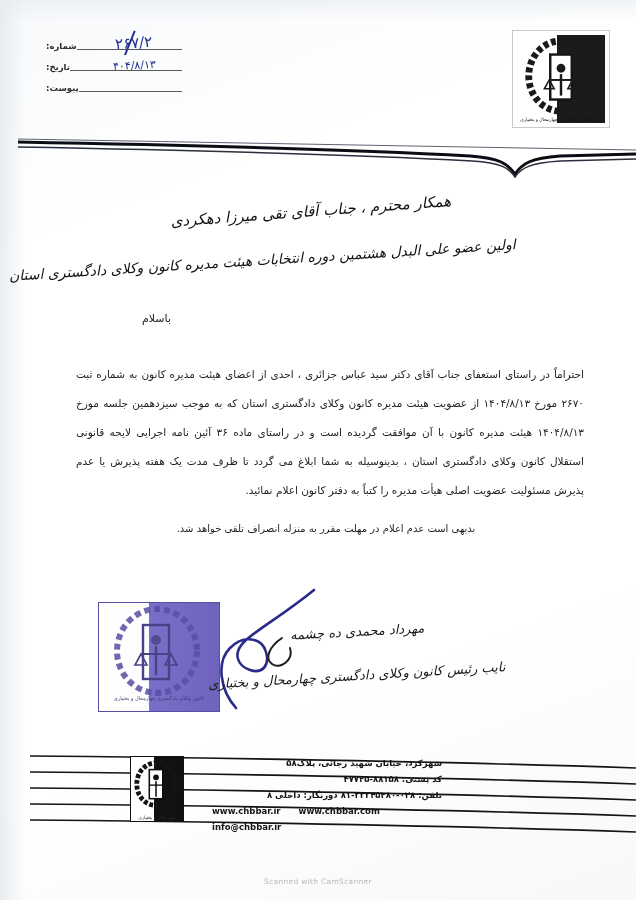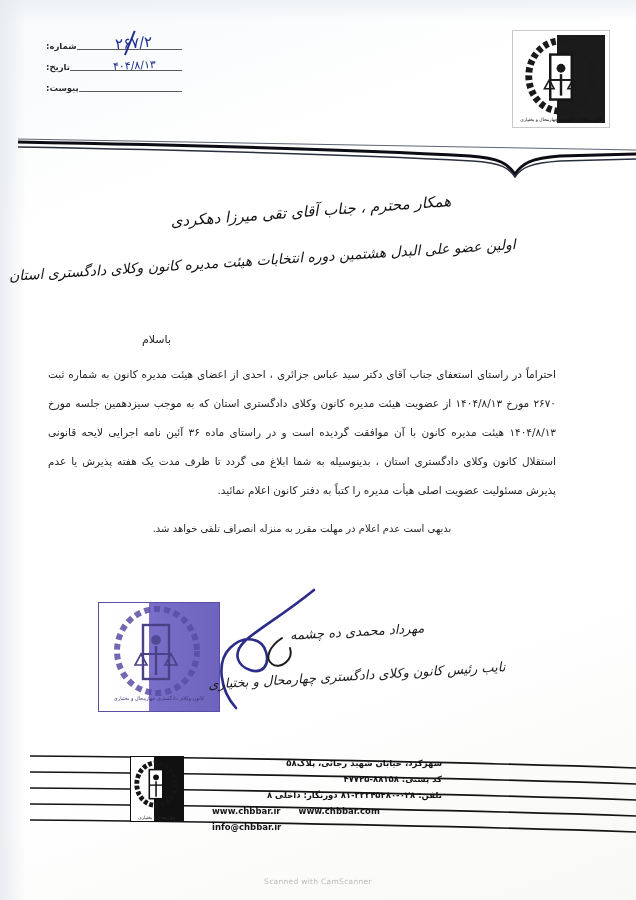--- a/index.html
+++ b/index.html
@@ -174,39 +174,38 @@
     font-style: italic;
   }
 
   
   #salutation {
     position: absolute;
     top: 312px;
     right: 465px;
     font-size: 11px;
     color: #222;
-    margin-top: 21px;
   }
 
   
   #body-text {
     position: absolute;
     top: 360px;
-    right: 80px;
+    right: 52px;
     width: 508px;
     text-align: justify;
     font-size: 10.5px;
     line-height: 29px;
     color: #1f1f1f;
   }
   #body-text p { margin: 0; }
   #closing-note {
     position: absolute;
     top: 523px;
-    right: 80px;
+    right: 56px;
     width: 508px;
     text-align: center;
     font-size: 10px;
     color: #1f1f1f;
   }
 
   
   #stamp {
     position: absolute;
     top: 602px;

